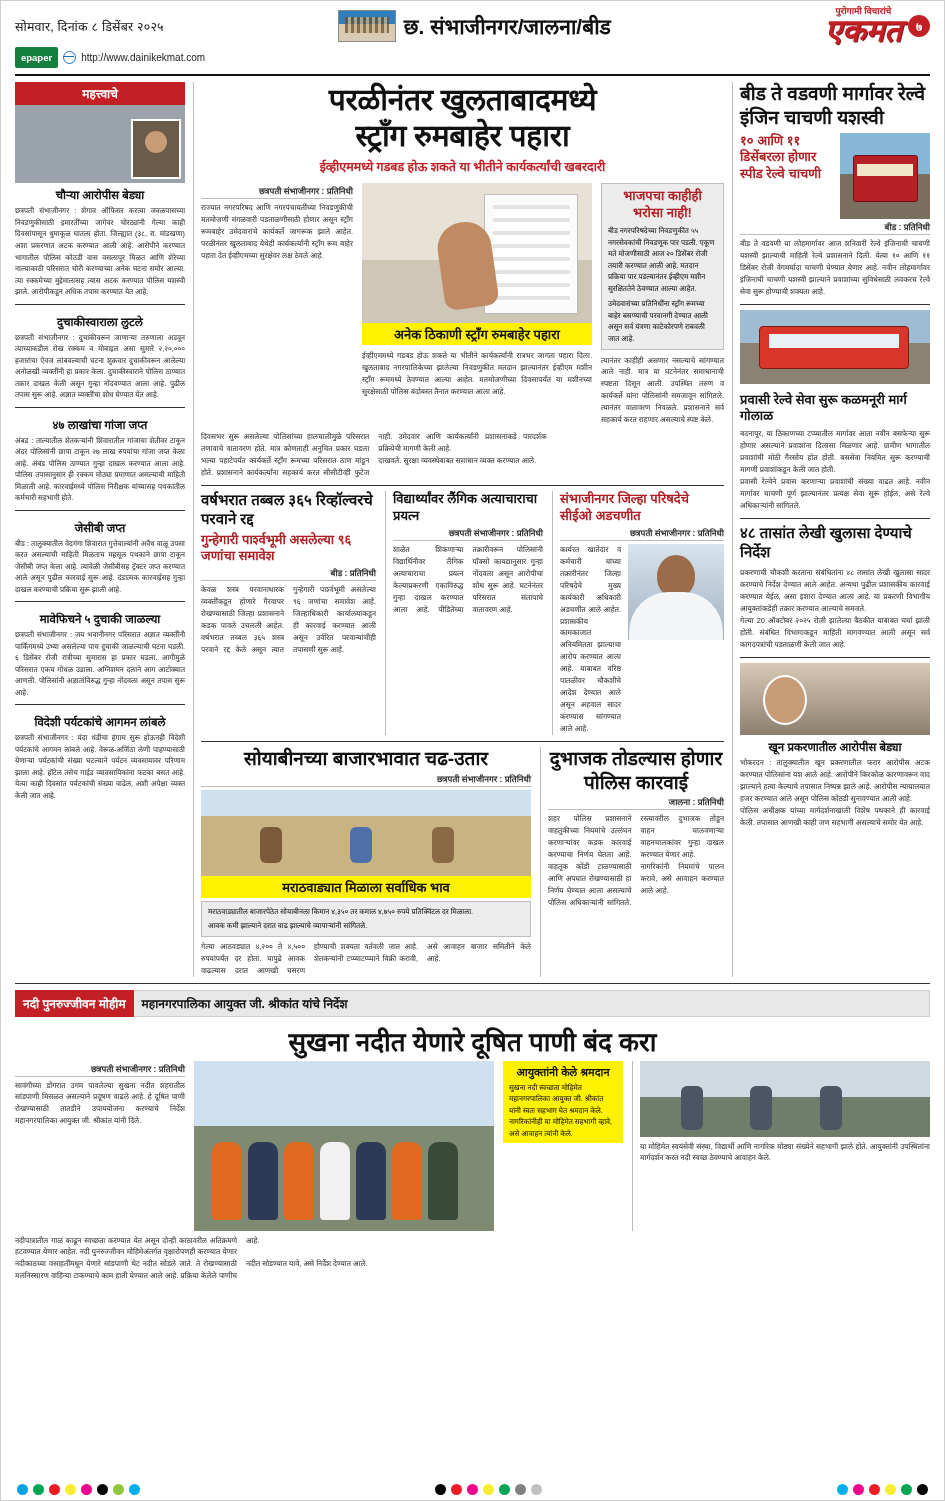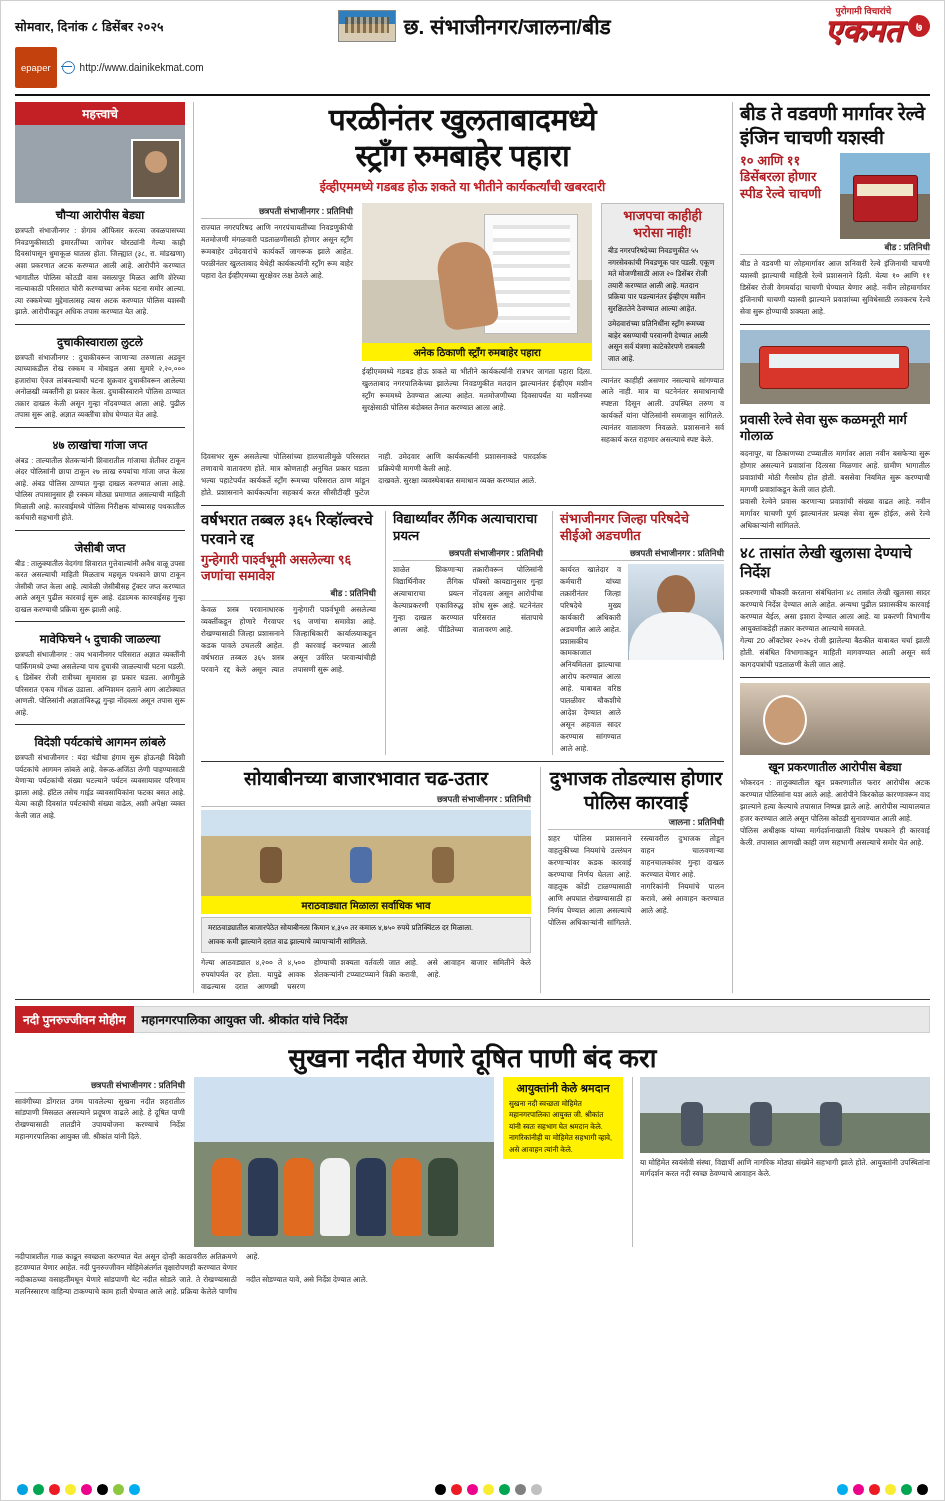--- a/index.html
+++ b/index.html
@@ -1,35 +1,35 @@
 <!DOCTYPE html>
 <html lang="mr"><head>
 <meta charset="utf-8">
 <style>
   html,body{margin:0;padding:0;background:#b9b9b9;}
   body{font-family:"Liberation Sans", sans-serif;}
   .page{width:945px;height:1501px;background:#fff;position:relative;overflow:hidden;margin:0 auto;
         box-sizing:border-box;border:1px solid #cfcfcf;}
   
   .masthead{display:flex;align-items:center;justify-content:space-between;padding:6px 14px 2px 14px;}
-  .mh-left{font-size:12.5px;font-weight:bold;color:#111;letter-spacing:.2px;}
+  .mh-left{font-size:12.5px;font-weight:normal;color:#111;letter-spacing:.2px;}
   .mh-center{display:flex;align-items:center;gap:8px;}
   .mh-logo{width:56px;height:30px;background:linear-gradient(180deg,#2f7fbf 0 45%,#d8cdb4 45% 100%);
            border:1px solid #888;position:relative;}
   .mh-logo:after{content:"";position:absolute;left:6px;top:6px;width:44px;height:16px;
            background:repeating-linear-gradient(90deg,#6b4f2a 0 3px,#c8b18a 3px 6px);opacity:.75;}
   .mh-city{font-size:21px;font-weight:bold;color:#111;}
   .mh-right{display:flex;align-items:center;gap:6px;margin-left:40px;}
   .brand-small{font-size:9px;color:#c32026;font-weight:bold;text-align:center;line-height:1;}
   .brand{font-size:31px;font-weight:bold;color:#c32026;font-style:italic;line-height:.95;
          text-shadow:1px 1px 0 #8d1317;}
   .pageno{width:22px;height:22px;border-radius:50%;background:#c32026;color:#fff;font-size:12px;
           display:flex;align-items:center;justify-content:center;font-weight:bold;}
   .epaper{display:flex;align-items:center;gap:5px;font-size:10px;color:#222;padding:0 14px 4px 14px;}
-  .epaper .badge{background:#c2410c;color:#fff;font-size:9.5px;padding:15px 6px;border-radius:2px;font-weight:normal;}
+  .epaper .badge{background:#15803d;color:#fff;font-size:9.5px;padding:5px 6px;border-radius:2px;font-weight:bold;}
   .epaper .globe{width:11px;height:11px;border-radius:50%;border:1.4px solid #1b6fb5;position:relative;}
   .epaper .globe:after{content:"";position:absolute;left:-1.4px;top:3.6px;width:11px;height:0;border-top:1.2px solid #1b6fb5;}
   .rule{height:2px;background:#111;margin:2px 14px 0 14px;}
   
   .grid{display:flex;gap:8px;padding:6px 14px 0 14px;}
   .col{display:flex;flex-direction:column;}
   .c1{width:170px;}
   .c-mid{flex:1;}
   .c-right{width:190px;}
   .byline{font-size:8.5px;color:#333;text-align:right;font-weight:bold;margin:2px 0 3px;border-bottom:1px solid #bbb;padding-bottom:2px;}
@@ -41,21 +41,21 @@
   .vline{border-left:1px solid #bbb;padding-left:7px;}
   
   .side-head{background:#c32026;color:#fff;text-align:center;font-size:12px;font-weight:bold;padding:3px 0;}
   .side-img{height:78px;background:linear-gradient(135deg,#cbbfa4,#8e8672);position:relative;overflow:hidden;}
   .mini-face{position:absolute;right:4px;bottom:4px;width:46px;height:56px;background:#6b5b4b;border:2px solid #fff;}
   .mini-face:after{content:"";position:absolute;left:12px;top:10px;width:22px;height:22px;border-radius:50%;background:#c79c77;}
   .side-title{font-size:11.5px;font-weight:bold;color:#111;text-align:center;margin:4px 0 3px;}
   .side-body{font-size:7.2px;line-height:1.6;color:#1a1a1a;text-align:justify;}
   
   .photo{position:relative;overflow:hidden;background:#9aa3ab;}
-  .cap{background:#fff100;color:#111;font-size:10px;font-weight:bold;text-align:center;padding:2px 3px;}
+  .cap{background:#fff100;color:#111;font-size:13px;font-weight:bold;text-align:center;padding:2px 3px;}
   .ballot{height:140px;background:linear-gradient(180deg,#e8e2d6 0 55%,#cfc7b6 55% 100%);}
   .ballot .finger{position:absolute;left:34%;top:28%;width:54px;height:86px;background:#c08b63;border-radius:26px 26px 12px 12px;transform:rotate(-8deg);}
   .ballot .paper{position:absolute;right:6%;top:8%;width:40%;height:84%;background:#fafafa;border:1px solid #bbb;}
   .ballot .paper:before{content:"";position:absolute;left:8%;top:8%;width:84%;height:84%;
         background:repeating-linear-gradient(180deg,#e3e3e3 0 4px,#fff 4px 13px);}
   .engine{height:86px;background:linear-gradient(180deg,#86b7d6 0 48%,#7a6f5e 48% 100%);}
   .engine .loco{position:absolute;left:14%;top:26%;width:70%;height:52%;background:#b62025;border:1px solid #6d1114;border-radius:3px;}
   .engine .loco:after{content:"";position:absolute;left:6%;top:18%;width:88%;height:26%;background:#f2e6c9;}
   .bus{height:74px;background:linear-gradient(180deg,#9fbcd2 0 45%,#8a8374 45% 100%);}
   .bus .body2{position:absolute;left:10%;top:22%;width:78%;height:56%;background:#d8352b;border-radius:4px;border:1px solid #7d1a14;}

